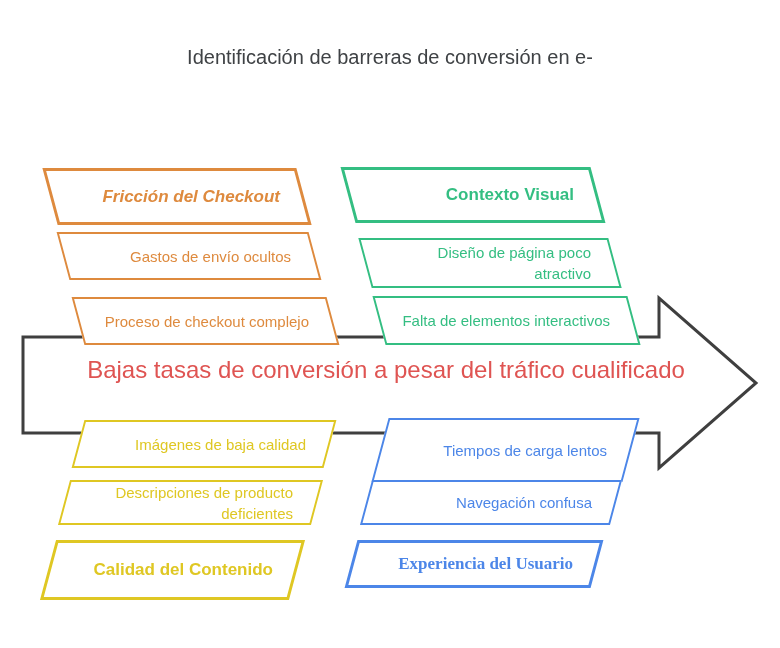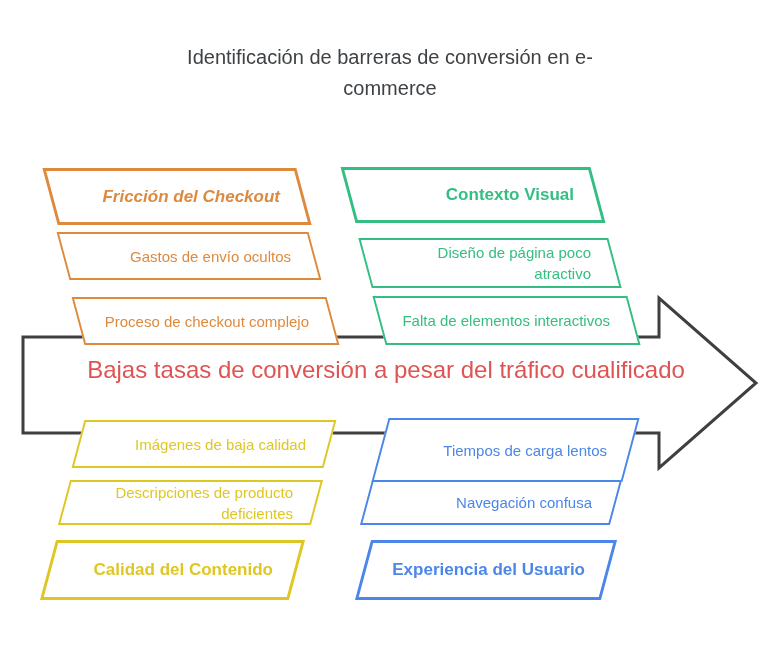--- a/index.html
+++ b/index.html
@@ -48,21 +48,20 @@
 <body>
 
 <div class="canvas">
 
   <svg class="spine-svg" viewBox="0 0 780 648" style="--c: #3f3f3f;">
     <polygon points="23,337 659,337 659,298 756,383 659,468 659,433 23,433"></polygon>
   </svg>
 
   <div class="title" style="--c: #3f4245;">
     <div>Identificación de barreras de conversión en e-</div>
-    <div>commerce</div>
   </div>
 
   <div class="node cat lean-down" style="left: 50px; top: 168px; width: 254px; height: 57px; font-style: italic; --c: #de8a3e;">
     <div class="shape"></div>
     <div class="label">
       <div>Fricción del Checkout</div>
     </div>
   </div>
   <div class="node sub lean-down" style="left: 63px; top: 232px; width: 252px; height: 48px; --c: #de8a3e;">
     <div class="shape"></div>
@@ -124,20 +123,20 @@
     <div class="label">
       <div>Tiempos de carga lentos</div>
     </div>
   </div>
   <div class="node sub lean-up" style="left: 366px; top: 480px; width: 250px; height: 45px; --c: #4c86e8;">
     <div class="shape"></div>
     <div class="label">
       <div>Navegación confusa</div>
     </div>
   </div>
-  <div class="node cat lean-up" style="left: 363px; top: 540px; width: 246px; height: 60px; --c: #4c86e8;">
+  <div class="node cat lean-up" style="left: 351px; top: 540px; width: 246px; height: 48px; font-family: Liberation Serif, serif; --c: #4c86e8;">
     <div class="shape"></div>
     <div class="label">
       <div>Experiencia del Usuario</div>
     </div>
   </div>
 
 </div>
 
 </body></html>

